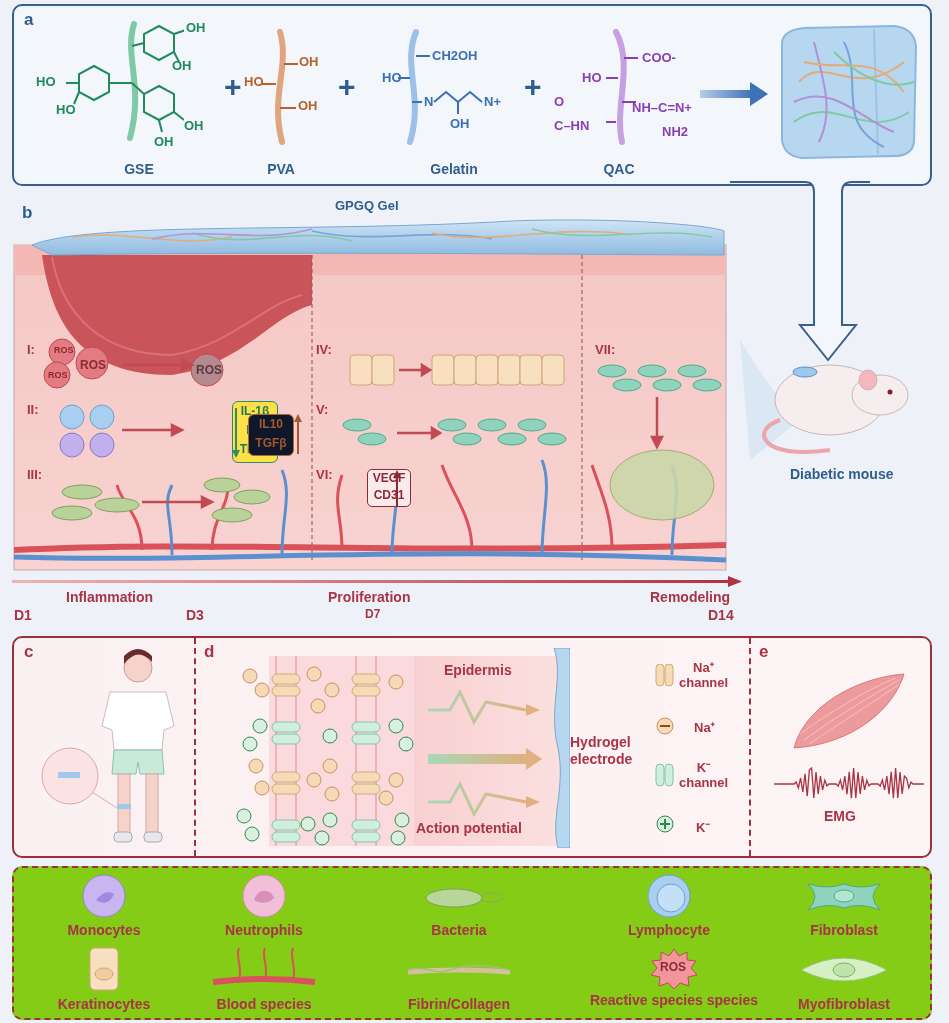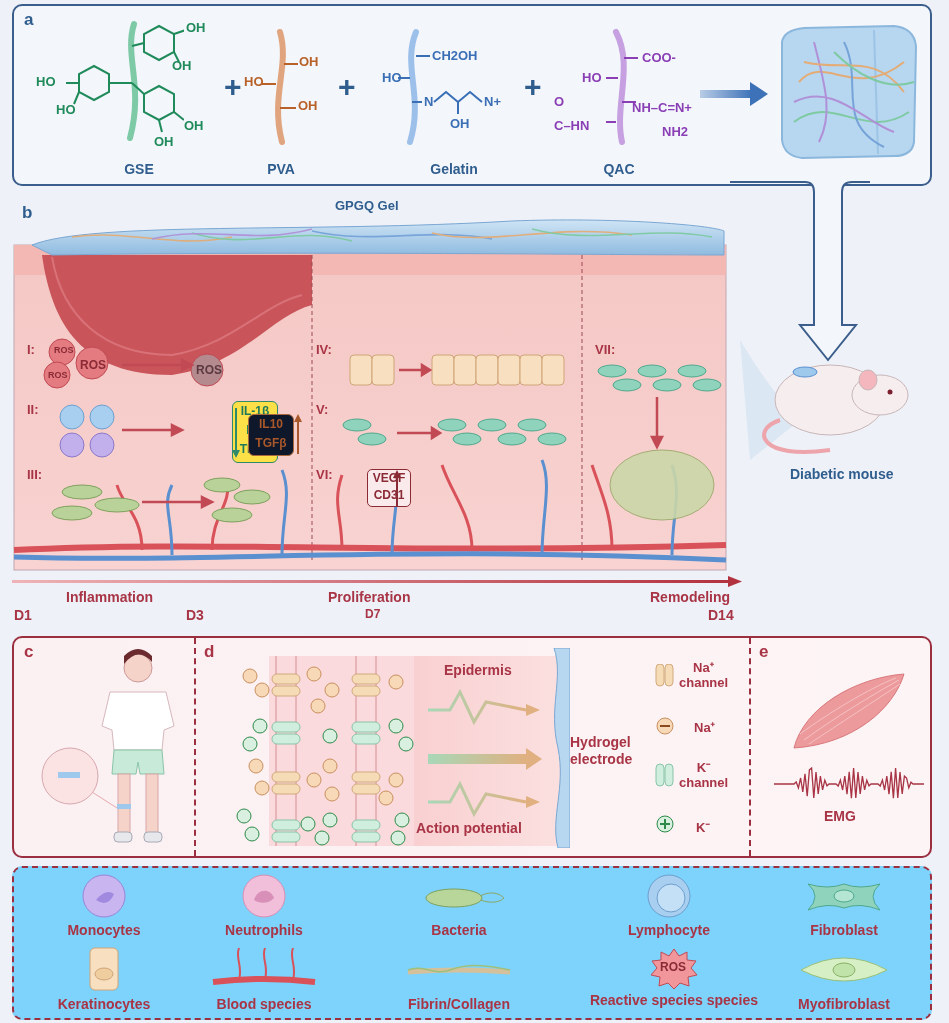--- a/index.html
+++ b/index.html
@@ -4,21 +4,21 @@
 <style>
   html,body{margin:0;padding:0;}
   body{width:949px;height:1023px;background:#eef2f8;font-family:"Liberation Sans",sans-serif;position:relative;overflow:hidden;}
   .abs{position:absolute;}
   .lbl{font-weight:bold;}
   .panel-letter{font-weight:bold;font-size:17px;}
   .blue{color:#2f5d8e;}
   .red{color:#a83445;}
   #panelA{left:12px;top:4px;width:916px;height:178px;border:2px solid #3b5e8c;border-radius:10px;background:#f3f6fb;}
   #panelCDE{left:12px;top:636px;width:916px;height:218px;border:2px solid #9b2f40;border-radius:10px;background:linear-gradient(90deg,#fbf0f2,#fdf4f5);}
-  #legend{left:12px;top:866px;width:916px;height:150px;border:2px dashed #9b2f40;border-radius:10px;background:#7dd3fc;}
+  #legend{left:12px;top:866px;width:916px;height:150px;border:2px dashed #9b2f40;border-radius:10px;background:#84cc16;}
   .chem{font-weight:bold;font-size:13px;}
   .cap{font-weight:bold;font-size:14px;position:absolute;text-align:center;}
   .legend-item{position:absolute;width:170px;text-align:center;}
   .legend-label{font-weight:bold;font-size:14px;color:#a83445;display:block;}
 </style>
 </head>
 <body>
 
 <div id="panelA" class="abs">
   <span class="abs panel-letter blue" style="left:10px;top:4px;">a</span>

